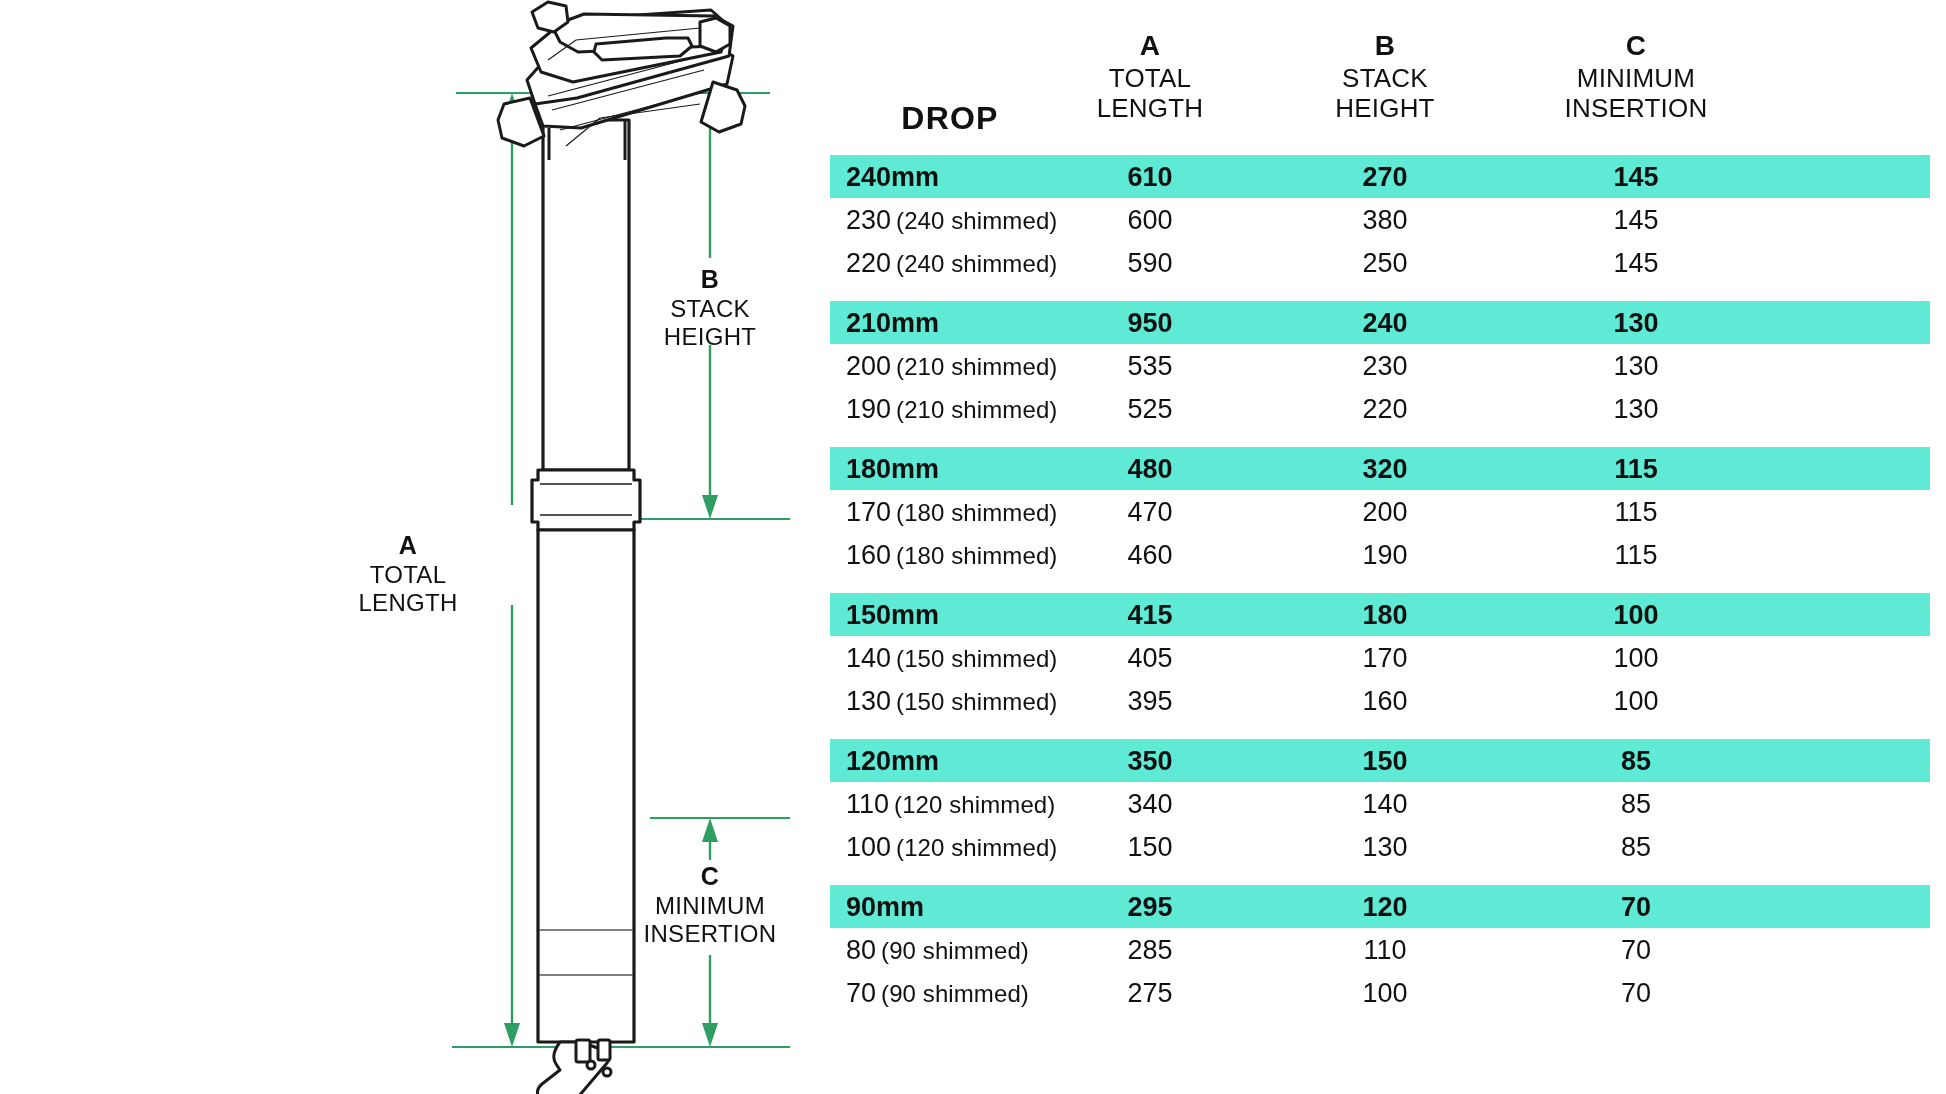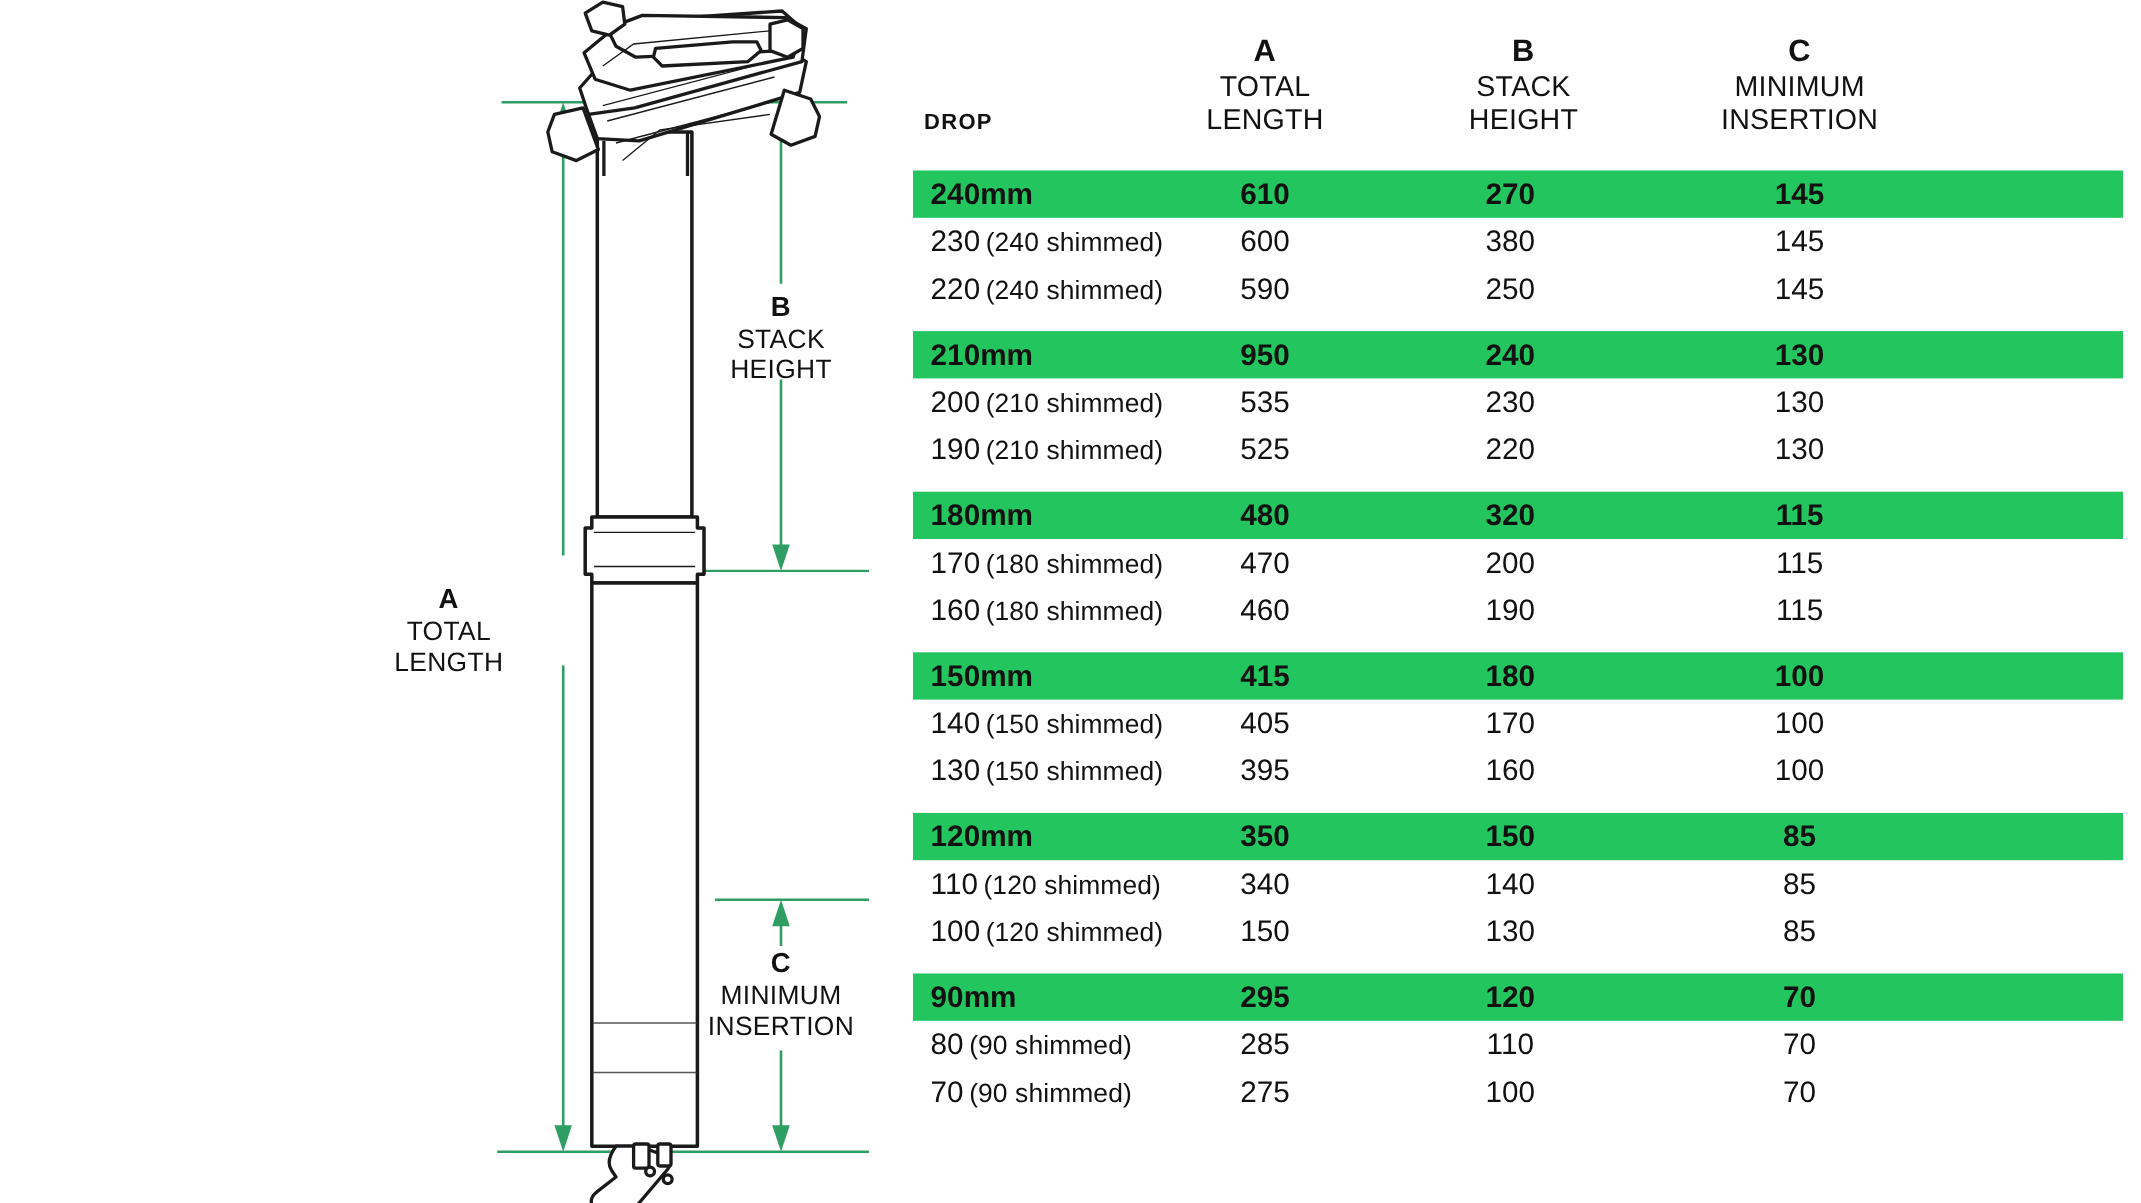--- a/index.html
+++ b/index.html
@@ -77,55 +77,55 @@
   }
   .th .th-l1, .th .th-l2 {
     display: block;
     font-size: 26px;
     letter-spacing: 0.2px;
   }
   .th-drop {
     left: 10px;
     top: 78px;
     width: 220px;
-    text-align: left;
+    text-align: center;
     font-weight: bold;
-    font-size: 20px;
+    font-size: 32px;
     letter-spacing: 1.2px;
   }
   .th-a { left: 196px;  top: 8px; width: 248px; }
   .th-b { left: 444px;  top: 8px; width: 222px; }
   .th-c { left: 666px;  top: 8px; width: 280px; }
 
   .group { position: absolute; left: 0; width: 1100px; }
   .row {
     position: relative;
     height: 43px;
     width: 1100px;
   }
   .row.head-row {
-    background: #22c55e;
+    background: #5eead4;
     height: 43px;
   }
   .cell {
     position: absolute;
     top: 50%;
     transform: translateY(-50%);
     font-size: 27px;
     text-align: center;
     line-height: 1;
     white-space: nowrap;
   }
   .cell.c-drop {
     left: 16px;
     width: 290px;
     text-align: left;
   }
   .cell.c-a { left: 196px; width: 248px; }
-  .cell.c-b { left: 432px; width: 222px; }
+  .cell.c-b { left: 444px; width: 222px; }
   .cell.c-c { left: 666px; width: 280px; }
 
   .row.head-row .cell { font-weight: bold; font-size: 27px; }
   .shim {
     font-size: 24px;
     letter-spacing: 0.1px;
     margin-left: 5px;
   }
 </style>
 </head>

